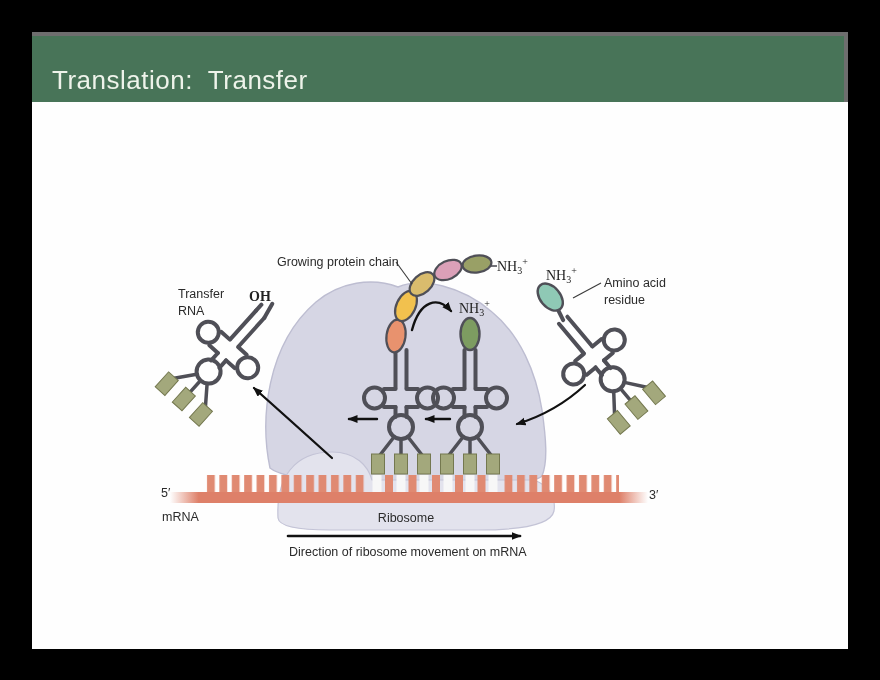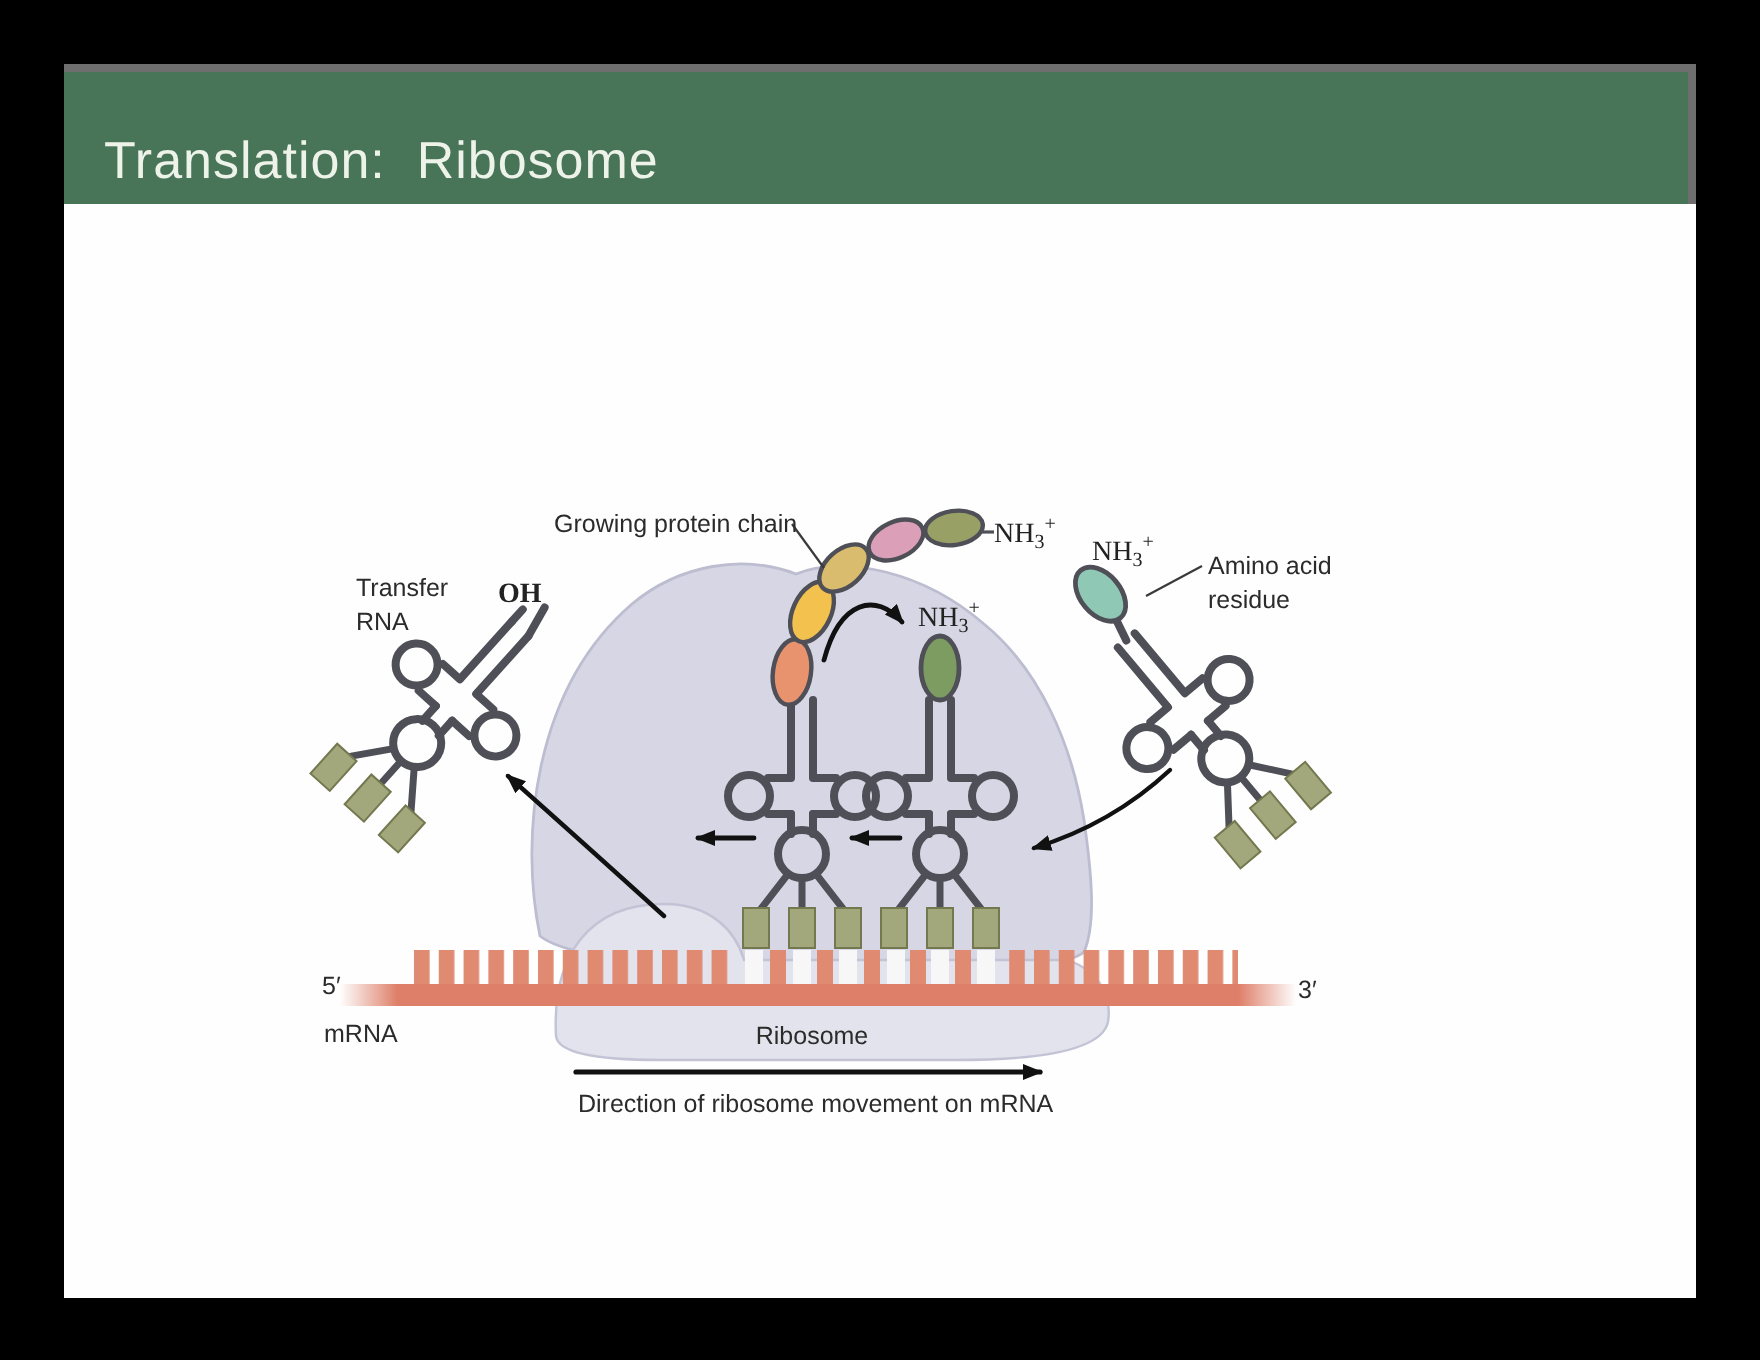--- a/index.html
+++ b/index.html
@@ -18,21 +18,21 @@
   .trna-leg{stroke:#4f4f57;stroke-width:3.5;fill:none;stroke-linecap:round;}
   .arrow{stroke:#111;fill:none;stroke-linecap:round;}
   .ptr{stroke:#3a3a3a;stroke-width:1.1;}
 </style>
 </head>
 <body>
 
 <div class="stage">
   <div class="slide">
     <div class="header">
-      <div class="title">Translation:  Ribosome</div>
+      <div class="title">Translation:  Transfer</div>
     </div>
   </div>
 
   <svg class="diagram" viewBox="0 0 880 680">
     <defs>
       <marker id="ah" markerUnits="userSpaceOnUse" markerWidth="12" markerHeight="10" refX="8.5" refY="4" orient="auto">
         <path d="M0,0 L10,4 L0,8 Z" fill="#111"></path>
       </marker>
       <linearGradient id="mrnaFade" x1="0" y1="0" x2="1" y2="0">
         <stop offset="0" stop-opacity="0" stop-color="#de8069"></stop>

